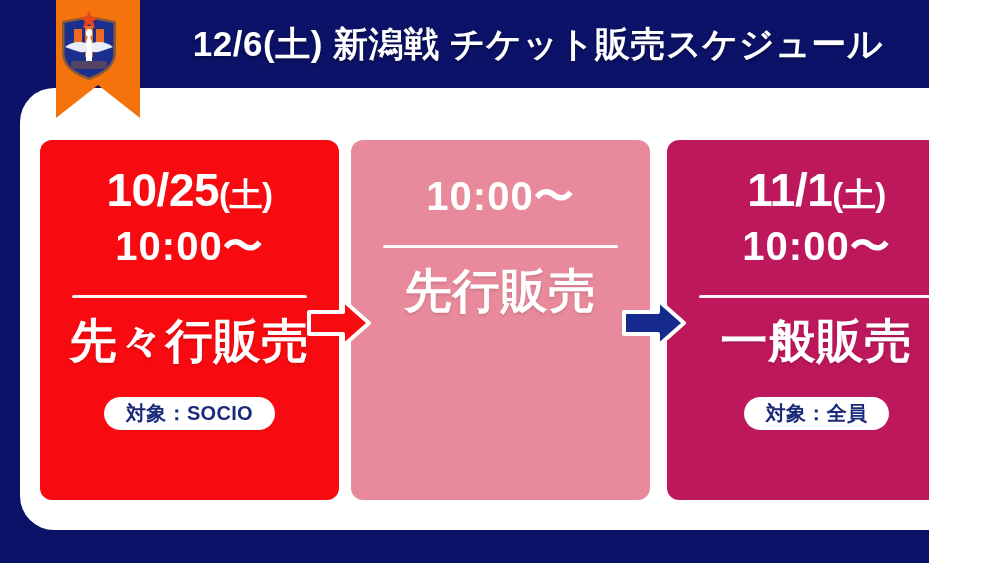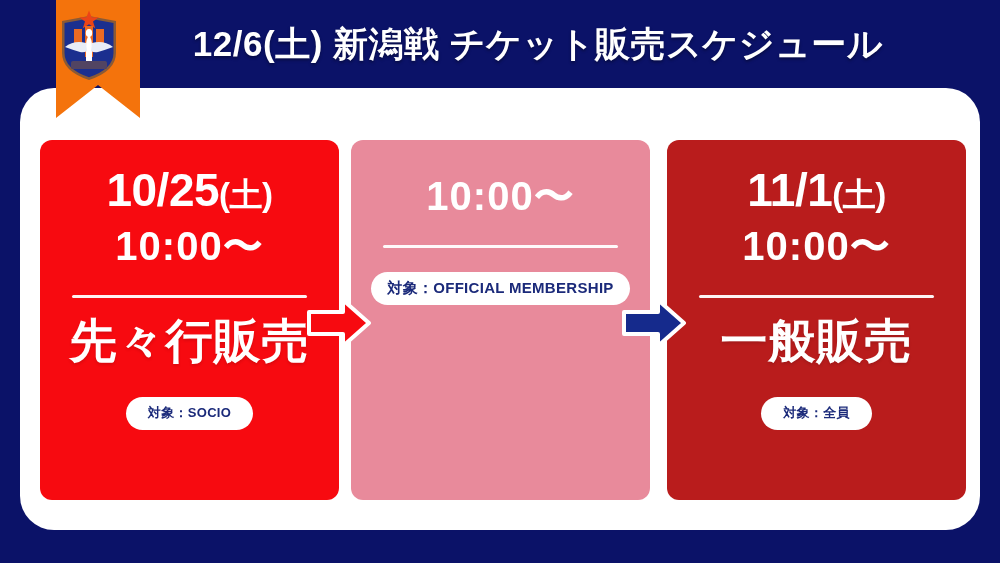--- a/index.html
+++ b/index.html
@@ -6,21 +6,21 @@
     margin: 0;
     padding: 0;
     background: #ffffff;
   }
   body {
     font-family: "Liberation Sans", "DejaVu Sans", sans-serif;
   }
 
   .stage {
     position: relative;
-    width: 1000px;
+    width: 929px;
     height: 563px;
     background: #0b1268;
     overflow: hidden;
   }
 
   
   .panel {
     position: absolute;
     left: 20px;
     top: 88px;
@@ -92,21 +92,21 @@
     height: 360px;
     border-radius: 12px;
     box-sizing: border-box;
     display: flex;
     flex-direction: column;
     align-items: center;
     padding-top: 26px;
   }
   .card.c0 { left: 0px;   background: #f70a10; }
   .card.c1 { left: 311px; background: #e88a9b; }
-  .card.c2 { left: 627px; background: #b91c1c; }
+  .card.c2 { left: 627px; background: #be185d; }
 
   .card-date {
     color: #ffffff;
     font-size: 46px;
     font-weight: bold;
     line-height: 1.08;
     white-space: nowrap;
     letter-spacing: -0.5px;
   }
   .card-date .wd {
@@ -136,21 +136,21 @@
     margin-top: 12px;
     letter-spacing: 1px;
     white-space: nowrap;
     text-shadow: 0 2px 3px rgba(0,0,0,0.12);
   }
   .card-pill {
     margin-top: 24px;
     background: #ffffff;
     color: #1b2a7a;
     border-radius: 999px;
-    font-size: 13px;
+    font-size: 20px;
     font-weight: bold;
     height: 33px;
     display: flex;
     align-items: center;
     justify-content: center;
     padding: 0 22px;
     white-space: nowrap;
     letter-spacing: 0.3px;
   }
   .card.c1 .card-pill { font-size: 15px; padding: 0 16px; }
@@ -200,21 +200,21 @@
       <div class="card-date"><span>10/25</span><span class="wd">(土)</span></div>
       <div class="card-time">10:00〜</div>
       <div class="card-rule"></div>
       <div class="card-label">先々行販売</div>
       <div class="card-pill">対象：SOCIO</div>
     </div>
 
     <div class="card c1">
       <div class="card-time">10:00〜</div>
       <div class="card-rule"></div>
-      <div class="card-pill">対象：OFFICIAL MEMBERSHIP</div>
+      <div class="card-label">先行販売</div>
     </div>
 
     <div class="card c2">
       <div class="card-date"><span>11/1</span><span class="wd">(土)</span></div>
       <div class="card-time">10:00〜</div>
       <div class="card-rule"></div>
       <div class="card-label">一般販売</div>
       <div class="card-pill">対象：全員</div>
     </div>
 

